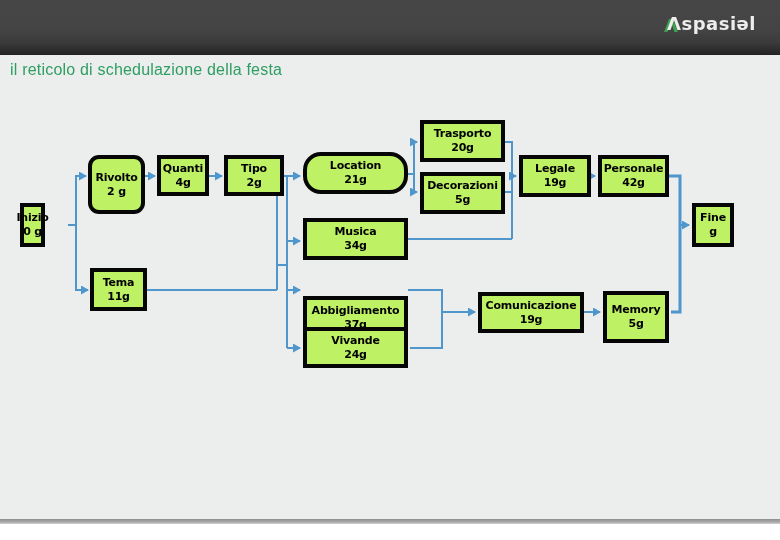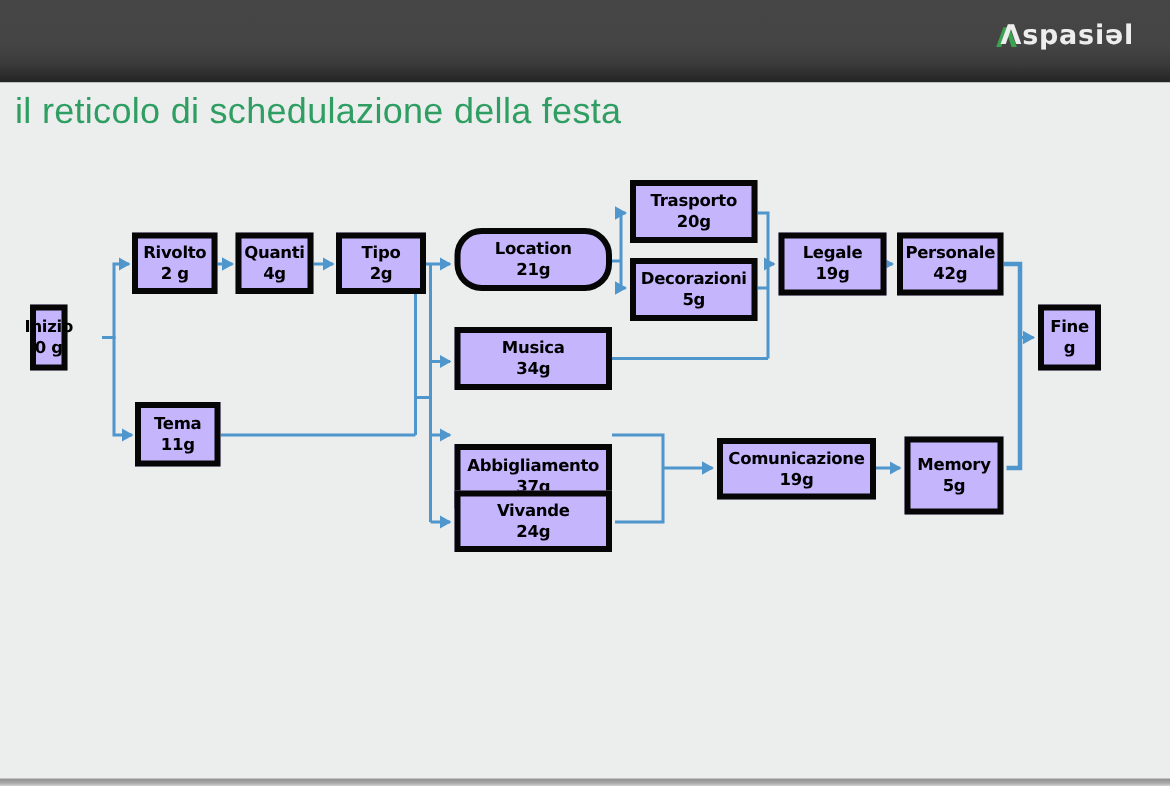--- a/index.html
+++ b/index.html
@@ -22,34 +22,34 @@
     position:absolute;left:-3px;top:2px;color:#3BA24E;
   }
   .logo .mark-white{position:relative;}
   .slide{
     position:absolute;left:0;top:55px;width:780px;height:464px;
     background:#ECEDED;
   }
   .slide-title{
     position:absolute;left:10px;top:6px;margin:0;
     font-family:"Liberation Sans", sans-serif;
-    font-weight:normal;font-size:24px;letter-spacing:.2px;
+    font-weight:normal;font-size:16px;letter-spacing:.2px;
   }
   .slide-shadow{
     position:absolute;left:0;top:519px;width:780px;height:5px;
     background:linear-gradient(180deg,#8f8f8f 0%,#a8a8a8 60%,#d2d2d2 100%);
   }
   .footer-strip{
     position:absolute;left:0;top:524px;width:780px;height:16px;background:#ffffff;
   }
   .canvas{position:absolute;left:0;top:0;width:780px;height:540px;}
   .connector-layer{position:absolute;left:0;top:0;width:780px;height:540px;}
   .node{
     position:absolute;box-sizing:border-box;
-    background:#c4b5fd;border:4px solid #060606;
+    background:#bef264;border:4px solid #060606;
     display:flex;flex-direction:column;align-items:center;justify-content:center;
     text-align:center;color:#000;
     font-family:"DejaVu Sans", sans-serif;font-weight:bold;font-size:11px;
     line-height:14px;letter-spacing:-0.2px;white-space:nowrap;
   }
   .node .node-label,.node .node-duration{display:block;}
 </style>
 </head>
 <body>
 
@@ -93,21 +93,21 @@
       <polyline points="669,176 680,176 680,312 671,312" fill="none" stroke="#4E96CC" stroke-width="3"></polyline>
       <polyline points="680,225 689,225" fill="none" stroke="#4E96CC" stroke-width="2" marker-end="url(#arrow)"></polyline>
       <polyline points="408,290 442,290 442,348 410,348" fill="none" stroke="#4E96CC" stroke-width="2"></polyline>
       <polyline points="442,312 475,312" fill="none" stroke="#4E96CC" stroke-width="2" marker-end="url(#arrow)"></polyline>
       <polyline points="584,312 600,312" fill="none" stroke="#4E96CC" stroke-width="2" marker-end="url(#arrow)"></polyline>
     </svg>
     <div class="node" style="left: 20px; top: 203px; width: 25px; height: 44px; border-color: rgb(6, 6, 6);">
       <span class="node-label">Inizio</span>
       <span class="node-duration">0 g</span>
     </div>
-    <div class="node" style="left: 88px; top: 155px; width: 57px; height: 41px; border-color: rgb(6, 6, 6);">
+    <div class="node" style="left: 88px; top: 155px; width: 57px; height: 59px; border-color: rgb(6, 6, 6); border-radius: 11px;">
       <span class="node-label">Rivolto</span>
       <span class="node-duration">2 g</span>
     </div>
     <div class="node" style="left: 157px; top: 155px; width: 52px; height: 41px; border-color: rgb(6, 6, 6);">
       <span class="node-label">Quanti</span>
       <span class="node-duration">4g</span>
     </div>
     <div class="node" style="left: 224px; top: 155px; width: 60px; height: 41px; border-color: rgb(6, 6, 6);">
       <span class="node-label">Tipo</span>
       <span class="node-duration">2g</span>

